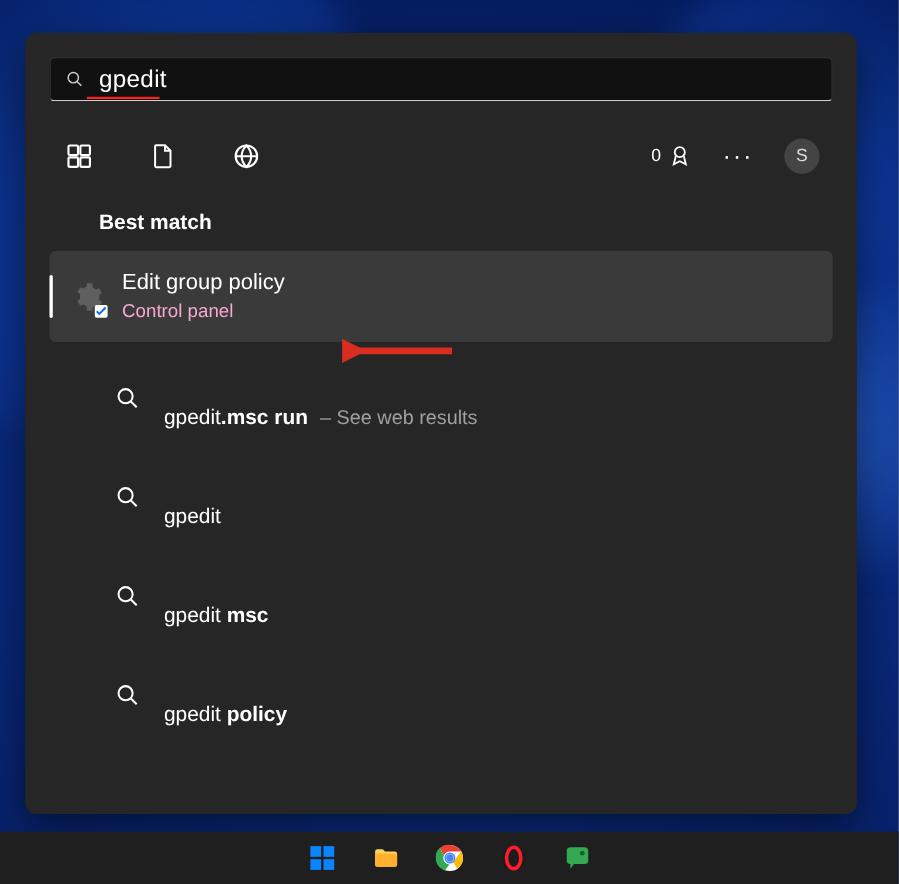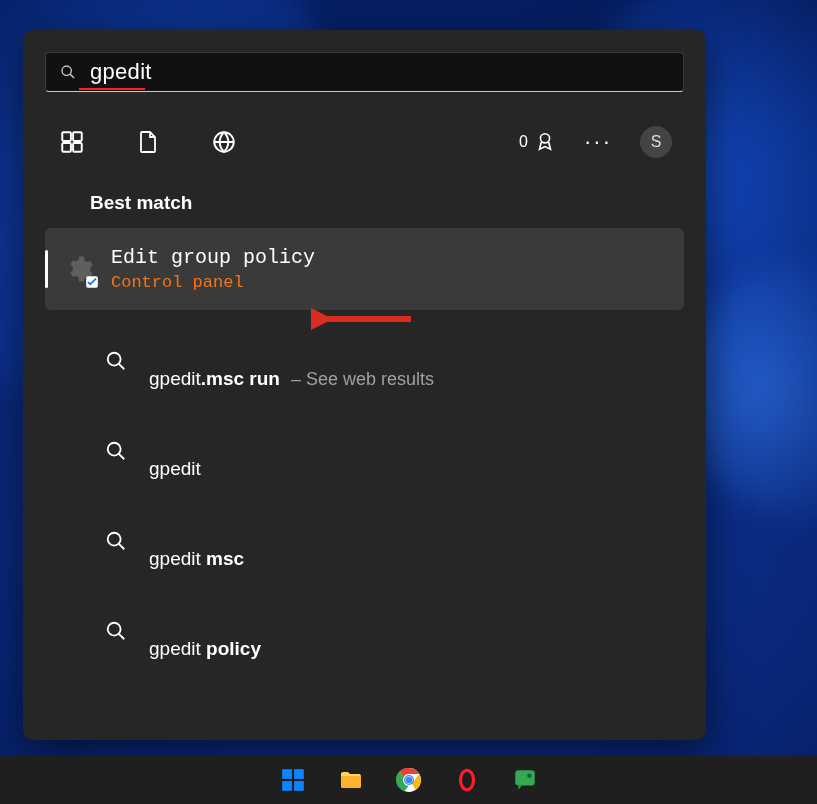--- a/index.html
+++ b/index.html
@@ -11,21 +11,21 @@
     }
     
     .bloom { position:absolute; border-radius:50%; filter:blur(14px); opacity:0.55; pointer-events:none; }
     .b1 { width:520px; height:520px; left:-180px; top:-120px; background: radial-gradient(circle at 70% 60%, #1e66ff, transparent 70%); }
     .b2 { width:420px; height:420px; right:-160px; top:-40px; background: radial-gradient(circle at 30% 50%, #1e66ff, transparent 70%); }
     .b3 { width:260px; height:260px; right:-120px; top:260px; background: radial-gradient(circle at 30% 50%, #3a84ff, transparent 70%); }
 
     .search-panel {
       position: absolute;
       left: 23px; top: 30px;
-      width: 683px; height: 710px;
+      width: 756px; height: 710px;
       background: #262626;
       border-radius: 10px;
       box-shadow: 0 12px 40px rgba(0,0,0,0.55);
       overflow: hidden;
     }
 
     .search-box {
       margin: 22px 22px 0 22px;
       height: 40px;
       background: #111;
@@ -70,27 +70,26 @@
     }
 
     .best-match {
       margin: 0 22px;
       background:#3a3a3a;
       border-radius:6px;
       padding: 18px 18px 18px 0;
       display:flex; align-items:center;
       cursor:pointer;
       position:relative;
-      font-family:Liberation Mono, monospace;
     }
     .sel-indicator { position:absolute; left:0; top:22px; bottom:22px; width:3px; background:#fff; border-radius:2px; }
     .bm-icon { margin-left:16px; width:36px; height:36px; display:flex; align-items:center; justify-content:center; position:relative; }
     .bm-text { margin-left:14px; display:flex; flex-direction:column; gap:4px; }
     .bm-title { color:#fff; font-size:20px; }
-    .bm-subtitle { color:#f97316; font-size:17px; }
+    .bm-subtitle { color:#f9a8d4; font-size:17px; }
 
     .arrow { position:absolute; left:288px; top:275px; width:120px; height:28px; pointer-events:none; }
 
     .web-list { margin-top: 6px; }
     .web-item {
       display:flex; align-items:center; gap:22px;
       padding: 16px 0 16px 60px;
       cursor:pointer;
       border-radius:6px;
       margin: 0 22px;

